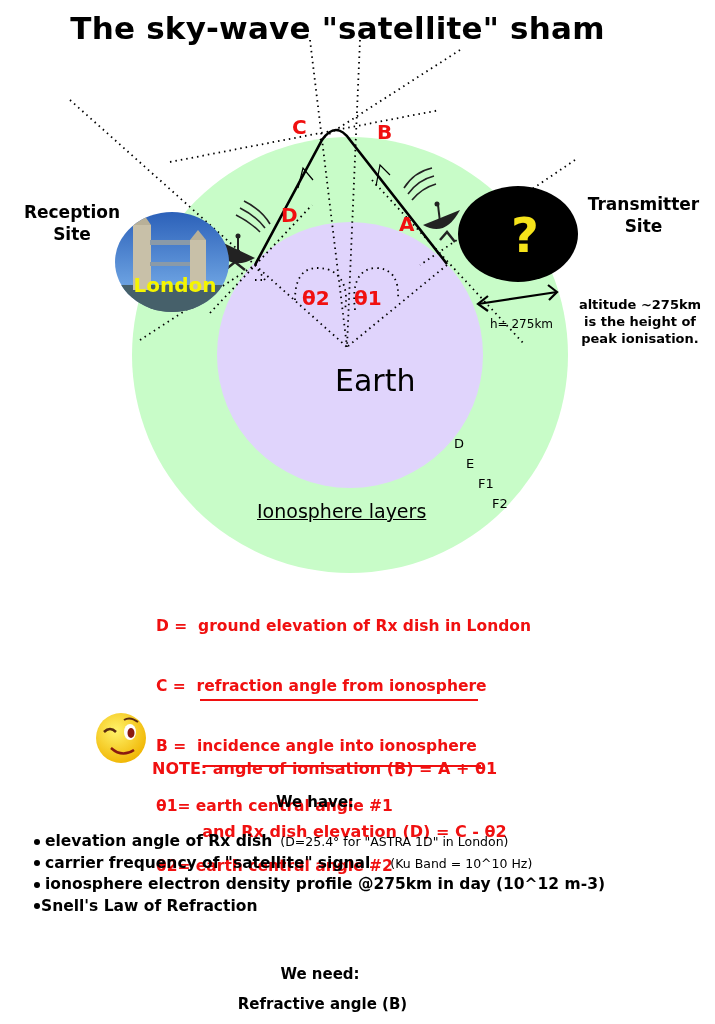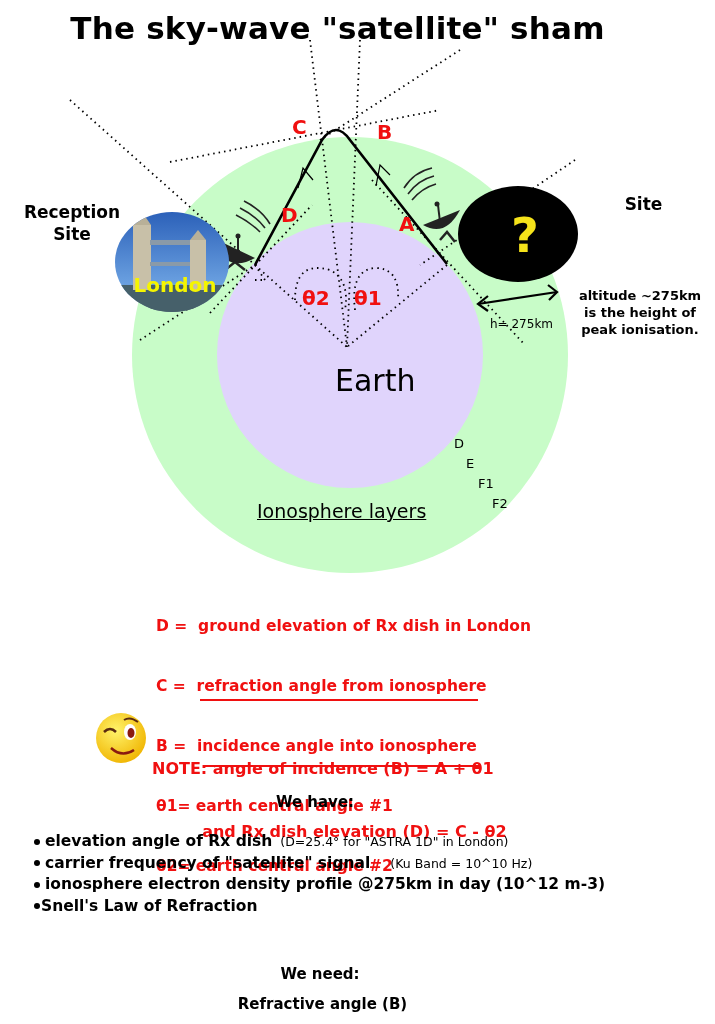--- a/index.html
+++ b/index.html
@@ -106,24 +106,25 @@
     <path d="M488 296 L478 304 L488 311"></path>
     <path d="M548 285 L557 292 L549 300"></path>
   </g>
 </svg>
 
 <div class="abs site-label" style="left:14px;top:201px;width:116px;">
   <div>Reception</div>
   <div>Site</div>
 </div>
 <div class="abs site-label" style="left:576px;top:193px;width:135px;">
+  <div>Transmitter</div>
   <div>Site</div>
 </div>
 
-<div class="abs" style="left:565px;top:287px;width:150px;text-align:center;font-weight:bold;font-size:13px;line-height:17px;">
+<div class="abs" style="left:565px;top:296px;width:150px;text-align:center;font-weight:bold;font-size:13px;line-height:17px;">
   <div>altitude ~275km</div>
   <div>is the height of</div>
   <div>peak ionisation.</div>
 </div>
 <div class="abs" style="left:490px;top:317px;font-size:12px;">h= 275km</div>
 
 <div class="abs angle-lbl" style="left:292px;top:115px;">C</div>
 <div class="abs angle-lbl" style="left:377px;top:120px;">B</div>
 <div class="abs angle-lbl" style="left:281px;top:203px;">D</div>
 <div class="abs angle-lbl" style="left:399px;top:212px;">A</div>
@@ -154,21 +155,21 @@
       </radialGradient>
     </defs>
   <circle cx="27" cy="28" r="25" fill="url(#smg)"></circle>
   <path d="M10 22 Q16 16 22 22" stroke="#5a2a10" stroke-width="2.5" fill="none"></path>
   <ellipse cx="36" cy="22" rx="6" ry="8" fill="#fff"></ellipse>
   <ellipse cx="37" cy="23" rx="3.5" ry="5" fill="#8a1a10"></ellipse>
   <path d="M30 10 Q36 6 44 12" stroke="#5a2a10" stroke-width="2" fill="none"></path>
   <path d="M17 38 Q28 48 40 40" stroke="#8a1a10" stroke-width="2.5" fill="none"></path>
 </svg>
 <div class="abs note">
-  <div>NOTE: angle of incidence (B) = A + θ1</div>
+  <div>NOTE: angle of ionisation (B) = A + θ1</div>
   <div>         and Rx dish elevation (D) = C - θ2</div>
 </div>
 <div class="abs hr-red" style="left:203px;top:765px;width:278px;"></div>
 
 <div class="abs section-h" style="left:0;top:793px;width:630px;">We have:</div>
 <div class="abs have-list">
   <div class="item"><span class="bullet"></span><span>elevation angle of Rx dish</span><span class="sub">(D=25.4° for "ASTRA 1D" in London)</span></div>
   <div class="item"><span class="bullet"></span><span>carrier frequency of "satellite" signal</span><span class="sub" style="margin-left:20px">(Ku Band = 10^10 Hz)</span></div>
   <div class="item"><span class="bullet"></span><span>ionosphere electron density profile @275km in day (10^12 m-3)</span></div>
   <div class="item"><span class="bullet" style="margin-right:1px"></span><span>Snell's Law of Refraction</span></div>

